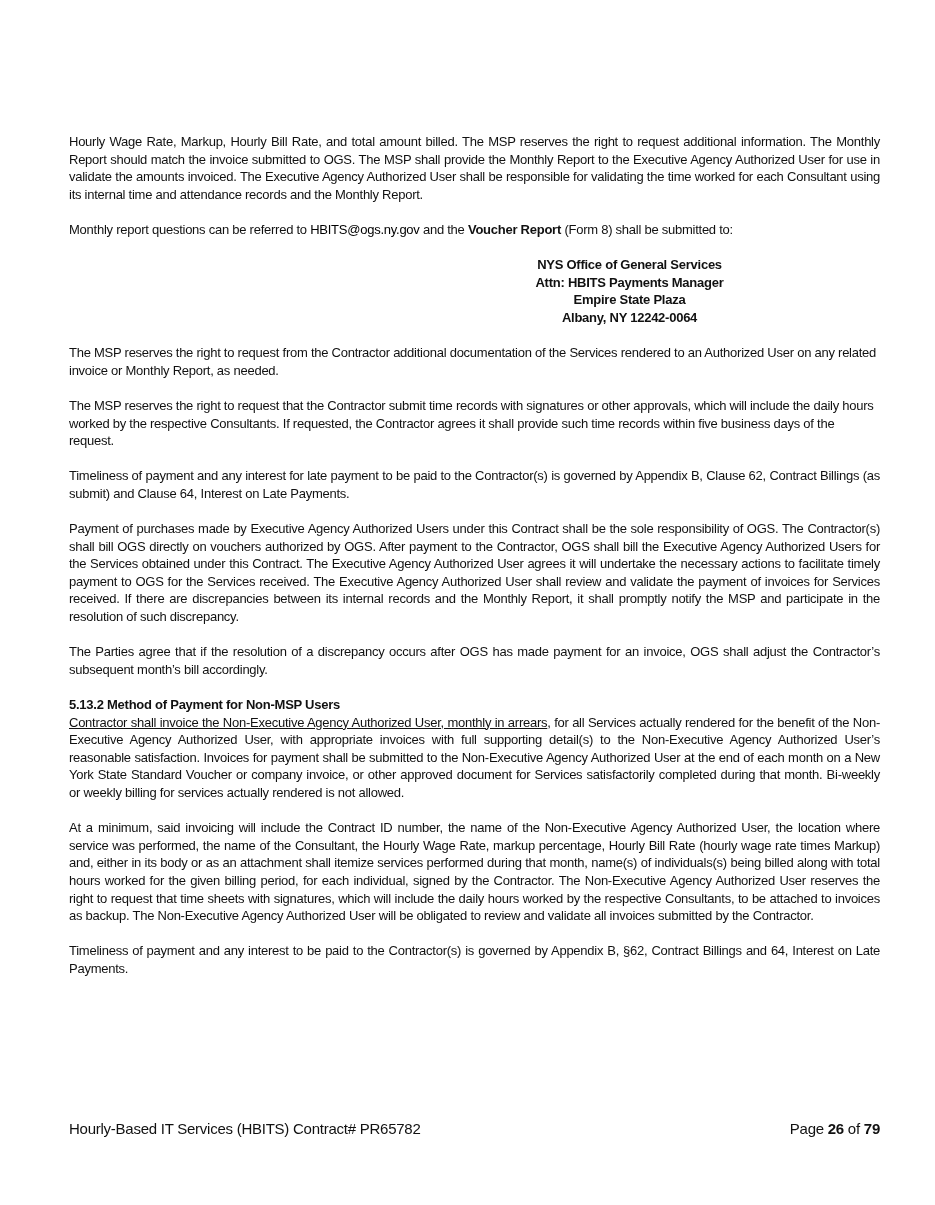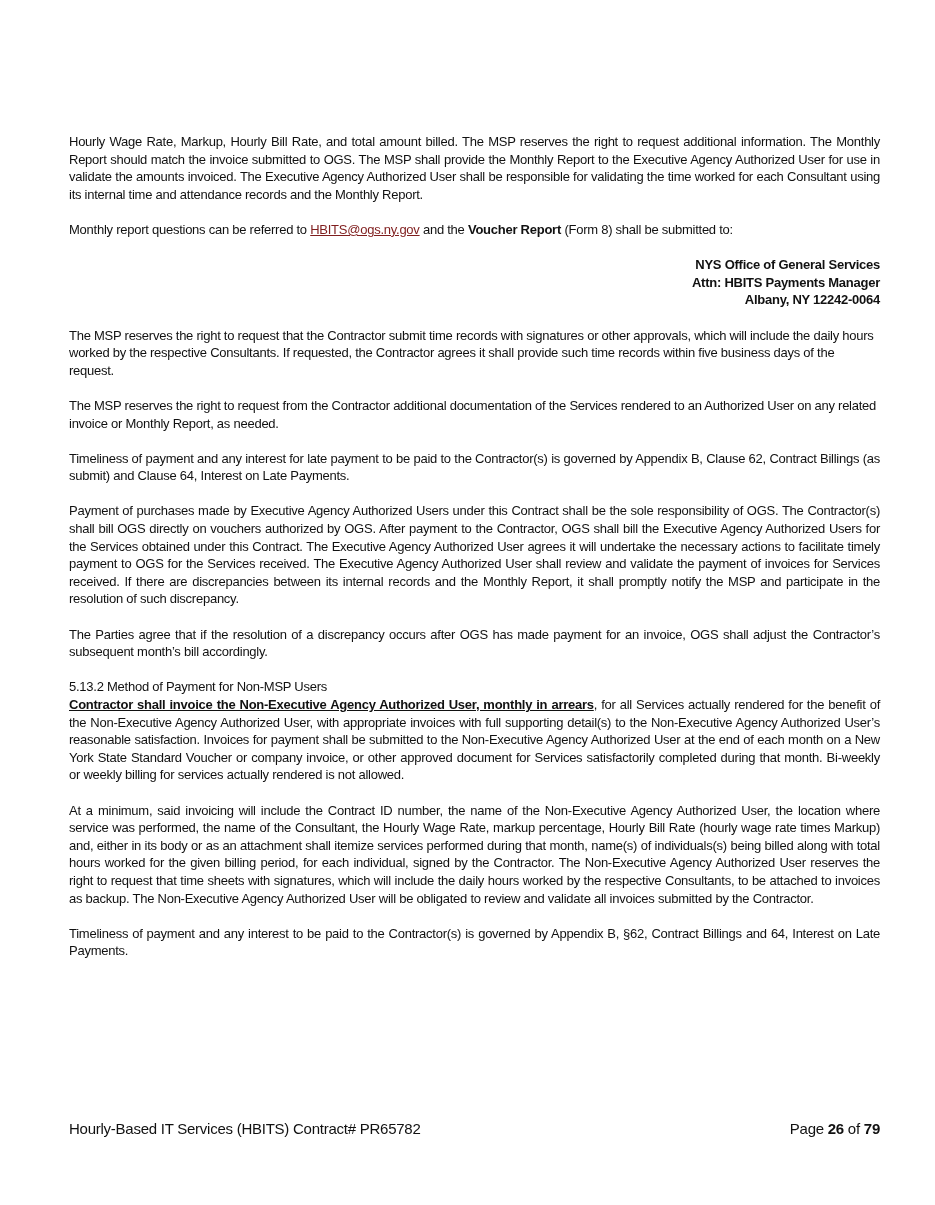--- a/index.html
+++ b/index.html
@@ -6,49 +6,50 @@
     body { width: 935px; height: 1205px; position: relative; overflow: hidden; }
     .page {
       position: absolute; left: 69px; top: 89px; width: 811px;
       font-family: "Liberation Sans", sans-serif;
       font-size: 13px; line-height: 17.6px; color: #111;
       letter-spacing: -0.25px;
       margin-top: 44px;
     }
     .p { margin: 0 0 17.6px 0; text-align: justify; }
     .p.left { text-align: left; }
-    .addr { margin: 0 0 17.6px 310px; font-weight: bold; text-align: right; }
+    .addr { margin: 0 0 17.6px 310px; font-weight: bold; text-align: center; }
     .addr div { line-height: 17.6px; }
-    a.mail { color: #7f1d1d; text-decoration: underline; }
+    a.mail { color: #000000; }
     b { font-weight: bold; }
-    .heading { font-weight: normal; margin: 0; }
-    .uline { font-weight: bold; text-decoration: underline; }
+    .heading { font-weight: bold; margin: 0; }
+    .uline { font-weight: normal; text-decoration: underline; }
     .footer {
       position: absolute; left: 69px; top: 1120px; width: 811px;
       font-family: "Liberation Sans", sans-serif; font-size: 15px;
       color: #111; letter-spacing: -0.25px;
       display: flex; justify-content: space-between;
     }
   </style>
 </head>
 <body>
 
 <div class="page">
   <p class="p">Hourly Wage Rate, Markup, Hourly Bill Rate, and total amount billed.  The MSP reserves the right to request additional information.  The Monthly Report should match the invoice submitted to OGS.  The MSP shall provide the Monthly Report to the Executive Agency Authorized User for use in validate the amounts invoiced.  The Executive Agency Authorized User shall be responsible for validating the time worked for each Consultant using its internal time and attendance records and the Monthly Report.</p>
 
   <p class="p"><span>Monthly report questions can be referred to </span><a class="mail">HBITS@ogs.ny.gov</a><span> and the </span><b>Voucher Report</b><span> (Form 8) shall be submitted to:</span></p>
 
   <div class="addr">
     <div>NYS Office of General Services</div>
     <div>Attn:  HBITS Payments Manager</div>
+    <div>Empire State Plaza</div>
     <div>Albany, NY  12242-0064</div>
   </div>
 
+  <p class="p left">The MSP reserves the right to request from the Contractor additional documentation of the Services rendered to an Authorized User on any related invoice or Monthly Report, as needed.</p>
   <p class="p left">The MSP reserves the right to request that the Contractor submit time records with signatures or other approvals, which will include the daily hours worked by the respective Consultants.  If requested, the Contractor agrees it shall provide such time records within five business days of the request.</p>
-  <p class="p left">The MSP reserves the right to request from the Contractor additional documentation of the Services rendered to an Authorized User on any related invoice or Monthly Report, as needed.</p>
   <p class="p">Timeliness of payment and any interest for late payment to be paid to the Contractor(s) is governed by Appendix B, Clause 62, Contract Billings (as submit) and Clause 64, Interest on Late Payments.</p>
   <p class="p">Payment of purchases made by Executive Agency Authorized Users under this Contract shall be the sole responsibility of OGS.  The Contractor(s) shall bill OGS directly on vouchers authorized by OGS.  After payment to the Contractor, OGS shall bill the Executive Agency Authorized Users for the Services obtained under this Contract.  The Executive Agency Authorized User agrees it will undertake the necessary actions to facilitate timely payment to OGS for the Services received.  The Executive Agency Authorized User shall review and validate the payment of invoices for Services received.  If there are discrepancies between its internal records and the Monthly Report, it shall promptly notify the MSP and participate in the resolution of such discrepancy.</p>
   <p class="p">The Parties agree that if the resolution of a discrepancy occurs after OGS has made payment for an invoice, OGS shall adjust the Contractor’s subsequent month’s bill accordingly.</p>
 
   <div class="heading">5.13.2 Method of Payment for Non-MSP Users</div>
   <p class="p"><span class="uline">Contractor shall invoice the Non-Executive Agency Authorized User, monthly in arrears</span><span>, for all Services actually rendered for the benefit of the Non-Executive Agency Authorized User, with appropriate invoices with full supporting detail(s) to the Non-Executive Agency Authorized User’s reasonable satisfaction.  Invoices for payment shall be submitted to the Non-Executive Agency Authorized User at the end of each month on a New York State Standard Voucher or company invoice, or other approved document for Services satisfactorily completed during that month.  Bi-weekly or weekly billing for services actually rendered is not allowed.</span></p>
 
   <p class="p">At a minimum, said invoicing will include the Contract ID number, the name of the Non-Executive Agency Authorized User, the location where service was performed, the name of the Consultant, the Hourly Wage Rate, markup percentage, Hourly Bill Rate (hourly wage rate times Markup) and, either in its body or as an attachment shall itemize services performed during that month, name(s) of individuals(s) being billed along with total hours worked for the given billing period, for each individual, signed by the Contractor.  The Non-Executive Agency Authorized User reserves the right to request that time sheets with signatures, which will include the daily hours worked by the respective Consultants, to be attached to invoices as backup.  The Non-Executive Agency Authorized User will be obligated to review and validate all invoices submitted by the Contractor.</p>
   <p class="p">Timeliness of payment and any interest to be paid to the Contractor(s) is governed by Appendix B, §62, Contract Billings and 64, Interest on Late Payments.</p>
 </div>

